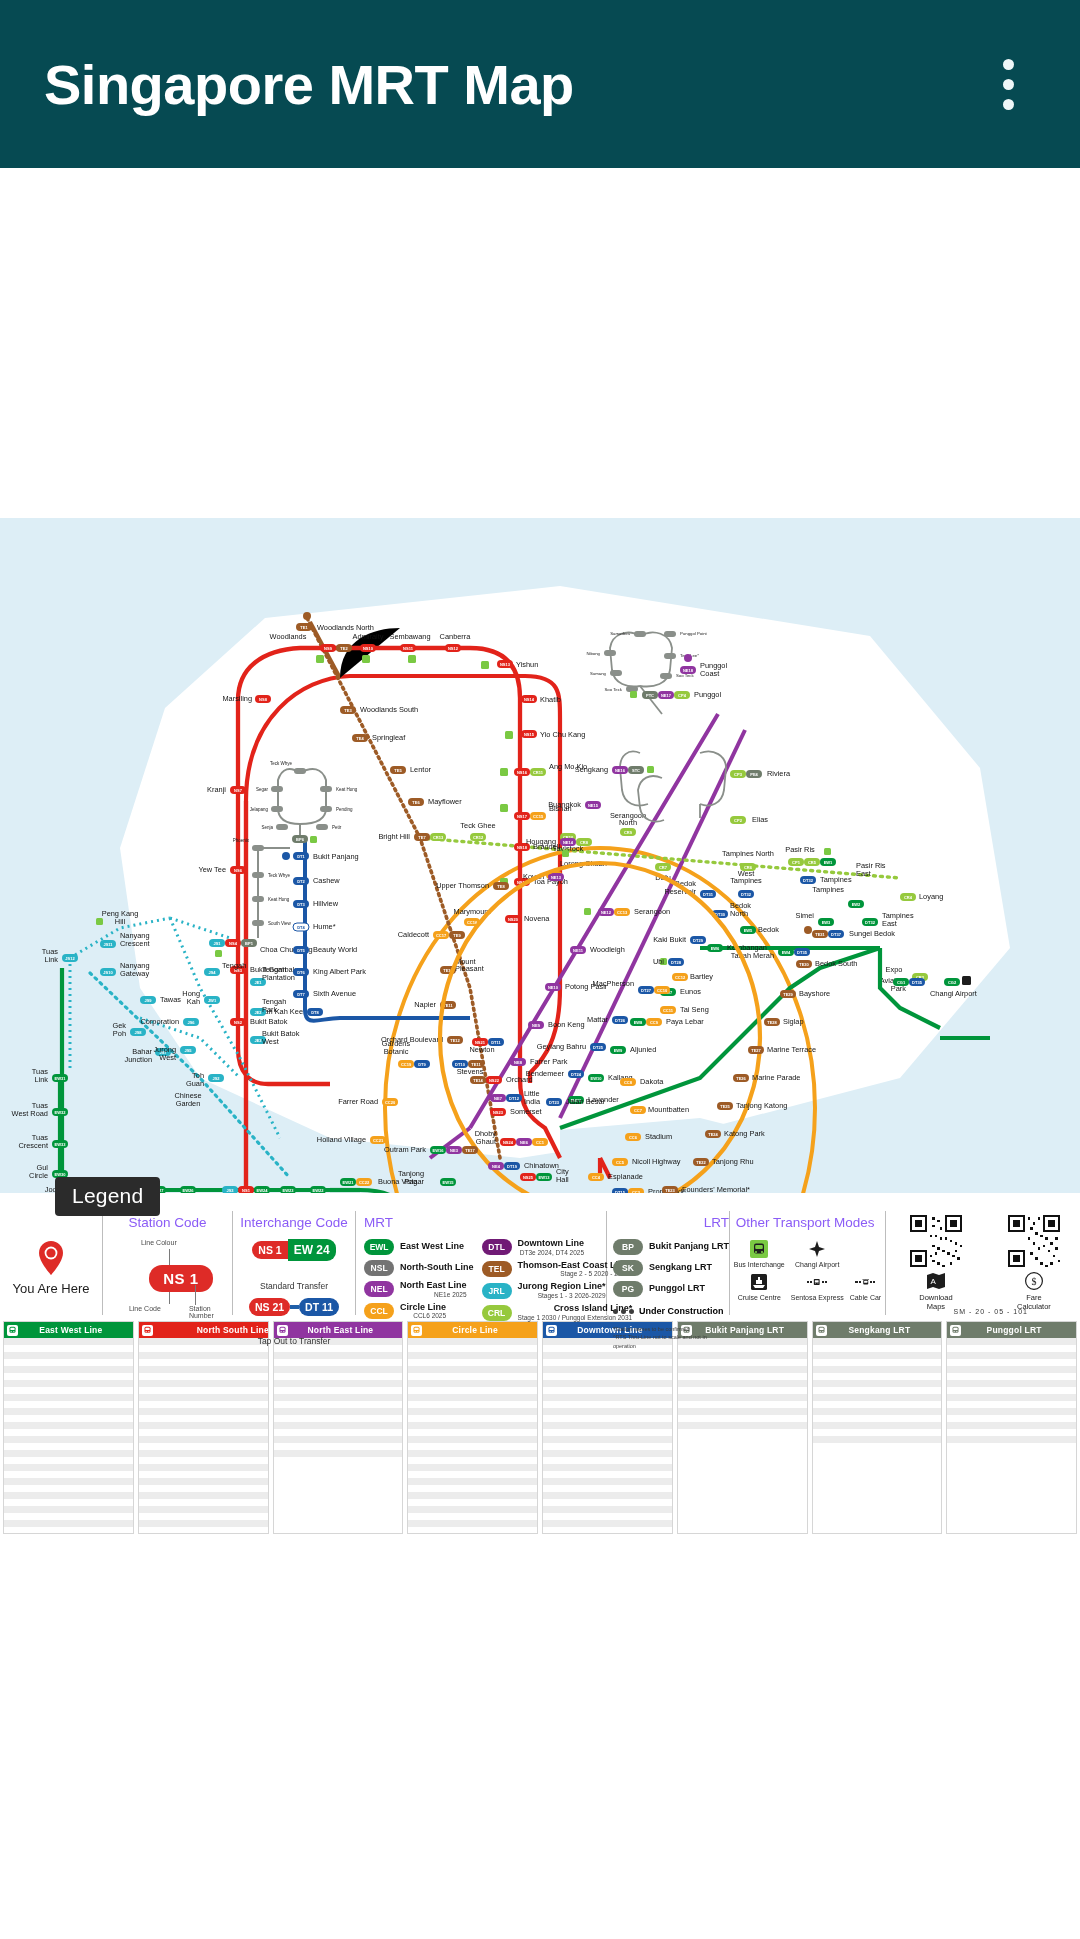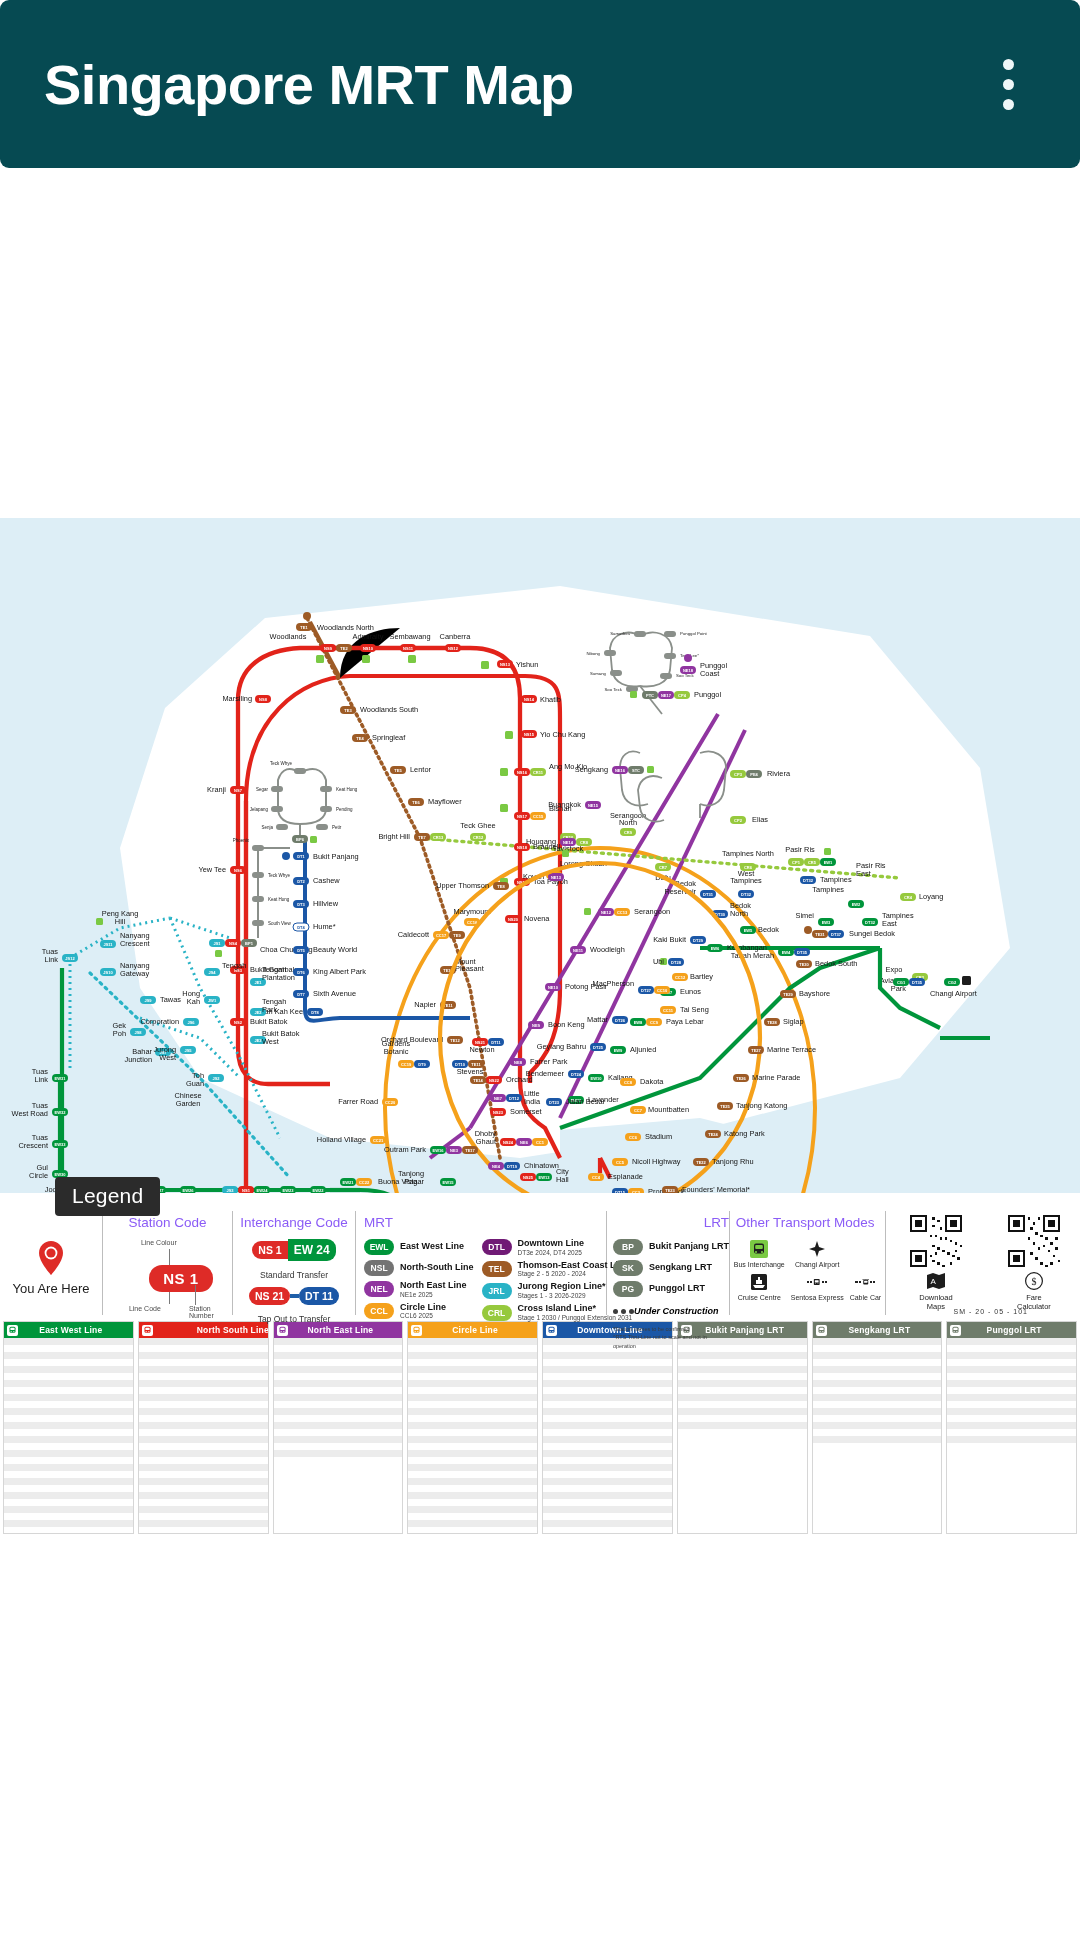--- a/index.html
+++ b/index.html
@@ -4,21 +4,21 @@
 <title>Singapore MRT Map</title>
 <style>
   * { box-sizing: border-box; margin:0; padding:0; }
   html,body { width:1080px; height:1939px; background:#ffffff;
     font-family:"Liberation Sans", sans-serif; overflow:hidden; }
 
   
   .appbar{
     position:absolute; left:0; top:0; width:1080px; height:168px;
     background:#064A52; display:flex; align-items:center;
-    padding:0 44px; z-index:30;border-radius:9px;
+    padding:0 44px; z-index:30;
   }
   .appbar-title{ color:#ffffff; font-size:56px; font-weight:700; letter-spacing:-0.5px; white-space:nowrap;}
   .appbar-spacer{flex:1;}
   .kebab{ width:56px; height:76px; display:flex; flex-direction:column;
     align-items:center; justify-content:center; gap:9px; cursor:pointer;}
   .kebab i{ width:11px; height:11px; border-radius:50%; background:#eef6f7; display:block;}
 
   
   .content{ position:absolute; left:0; top:168px; width:1080px; height:1771px; background:#fff;}
   .whitepad{ height:350px; background:#fff;}
@@ -53,34 +53,34 @@
   .ic-col{ width:150px;}
   .ic-row{ display:flex; flex-direction:column; align-items:center; margin-bottom:7px;}
   .ic-pair{ display:flex; align-items:center;}
   .ic-a{ height:18px; border-radius:9px 0 0 9px; padding:0 6px; font-size:10.5px; color:#fff;
     display:flex; align-items:center; font-weight:700;}
   .ic-b{ height:22px; border-radius:0 9px 9px 0; padding:0 6px; font-size:12px; color:#fff;
     display:flex; align-items:center; font-weight:700;}
   .ic-sep{ height:18px; border-radius:9px; padding:0 6px; font-size:10.5px; color:#fff;
     display:flex; align-items:center; font-weight:700;}
   .ic-dash{ width:9px; height:4px; background:#1f5fa9;}
-  .ic-cap{ font-size:8.5px; color:#333; margin-top:9px;}
+  .ic-cap{ font-size:8.5px; color:#333; margin-top:20px;}
 
   .mrt-col{ width:250px;}
   .mrt-grid{ display:flex; gap:8px; padding-left:8px;}
-  .mrt-sub{ display:flex; flex-direction:column; gap:5px;}
+  .mrt-sub{ display:flex; flex-direction:column; gap:5px;text-align:right;}
   .lrow{ display:flex; align-items:center; gap:6px;}
   .lbadge{ width:30px; height:16px; border-radius:8px; color:#fff; font-size:8.5px; font-weight:700;
     display:flex; align-items:center; justify-content:center; flex:0 0 30px;}
   .ltext{ display:flex; flex-direction:column; line-height:1.08;}
   .ltext b{ font-size:9px; font-weight:700; color:#111; white-space:nowrap;}
   .ltext s{ font-size:6.5px; color:#444; text-decoration:none; white-space:nowrap;}
 
   .lrt-col{ width:132px;}
-  .uc-row{ display:flex; align-items:center; margin-top:4px;font-style:italic;}
+  .uc-row{ display:flex; align-items:center; gap:5px; margin-top:4px;}
   .uc-dots{ display:flex; gap:3px;}
   .uc-dots i{ width:5px;height:5px;border-radius:50%;background:#3b3b3b;display:block;}
   .foot{ font-size:5.5px; color:#3c3c3c; line-height:1.5; margin-top:4px;}
 
   .otm-col{ width:190px;}
   .otm-grid{ display:grid; grid-template-columns:repeat(3,1fr); gap:4px 6px; padding:0 4px;}
   .otm-item{ display:flex; flex-direction:column; align-items:center;}
   .otm-ic{ width:20px; height:20px; display:flex; align-items:center; justify-content:center;}
   .otm-cap{ font-size:7px; color:#2a2a2a; margin-top:2px; white-space:nowrap;}
   .dashwrap{display:flex;align-items:center;gap:1px;}

